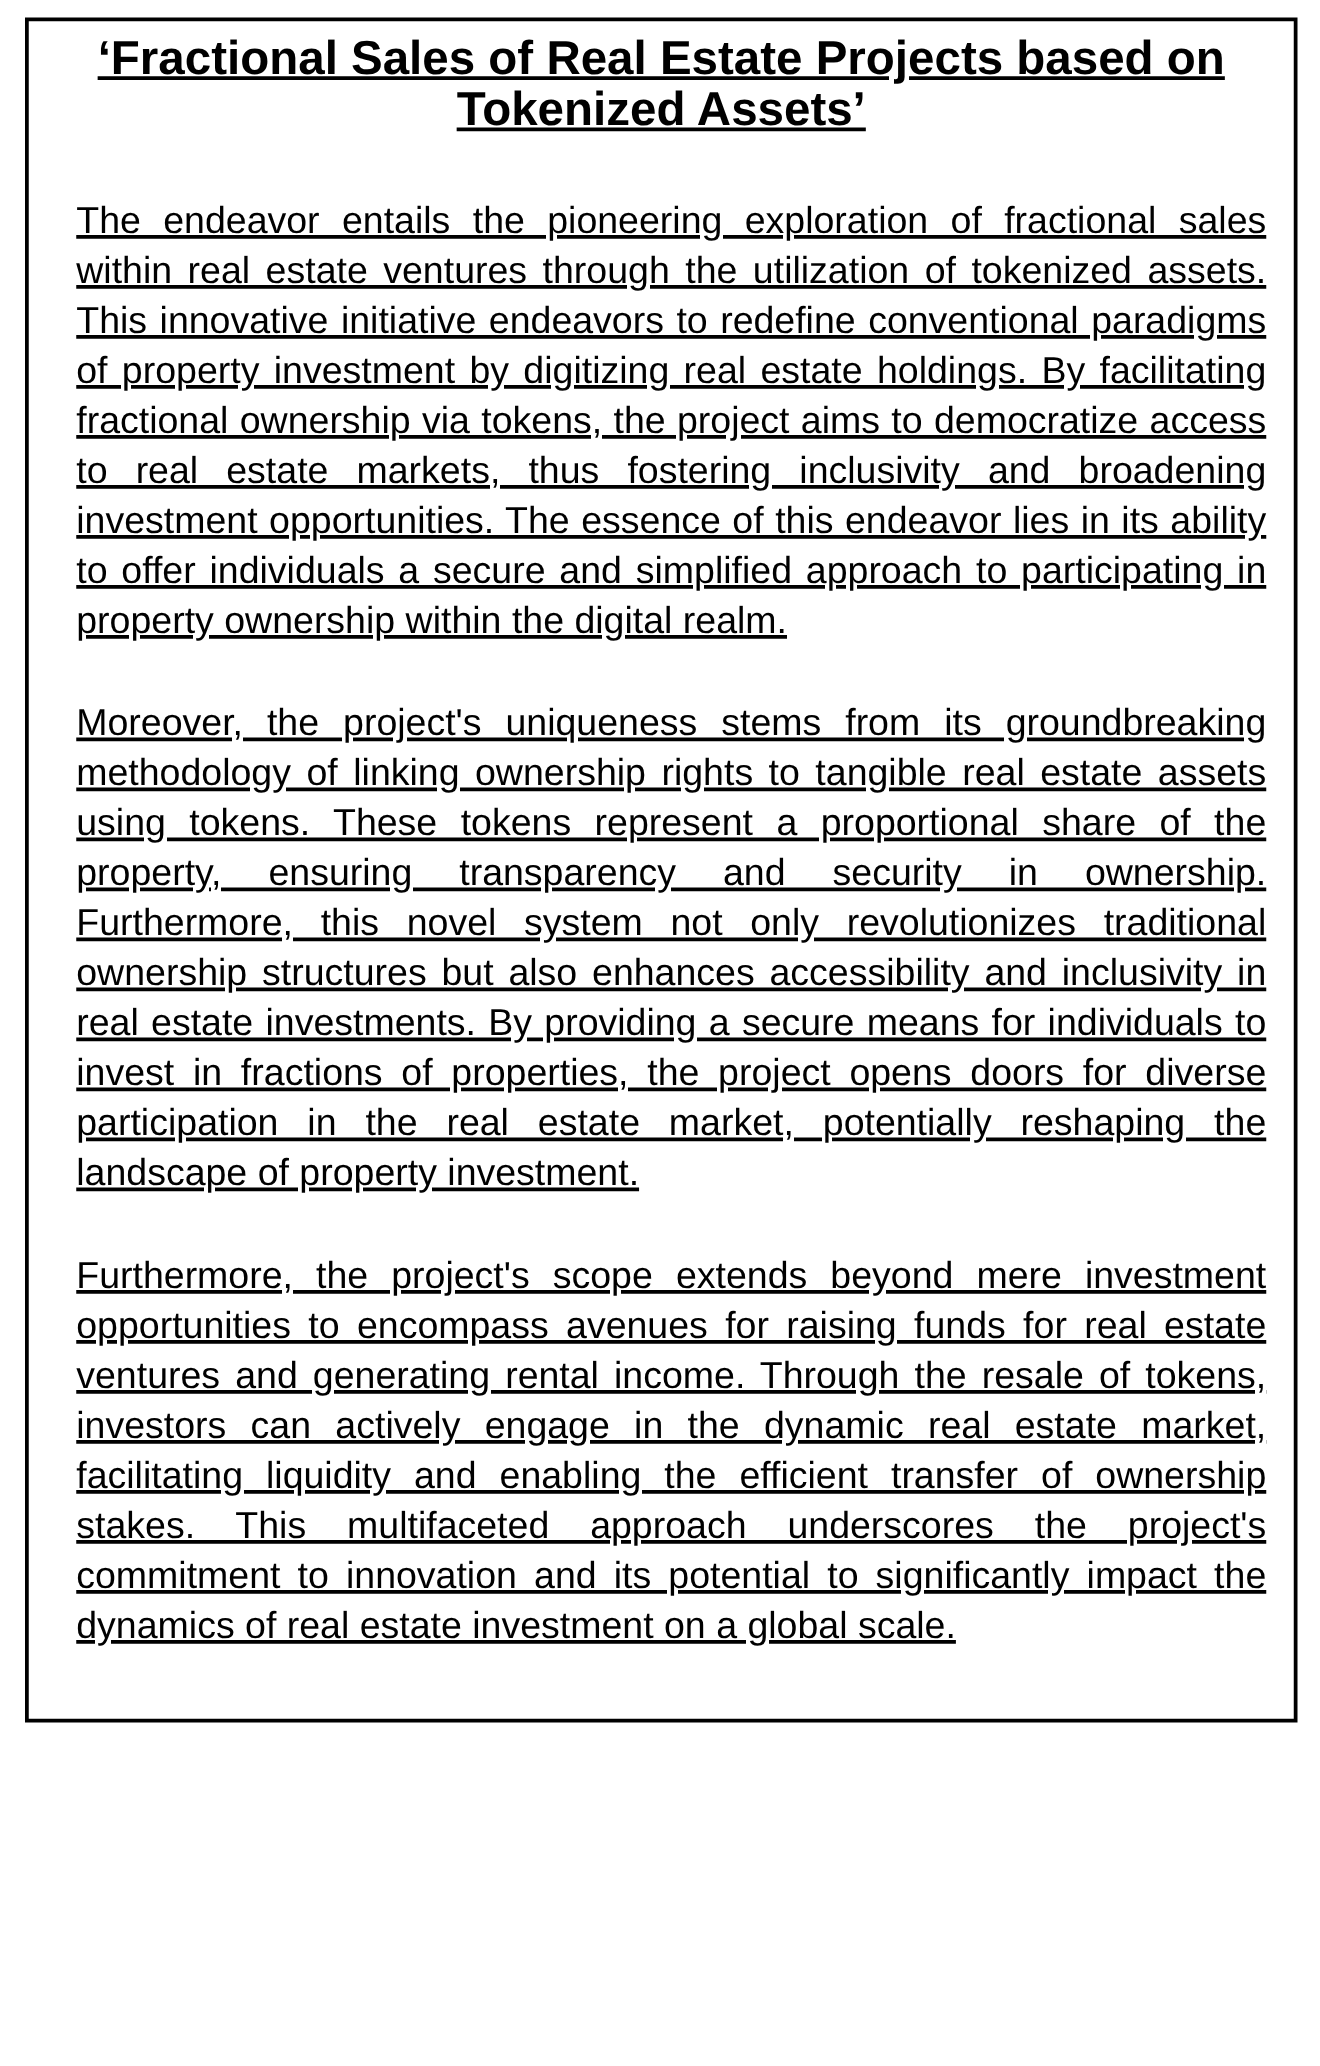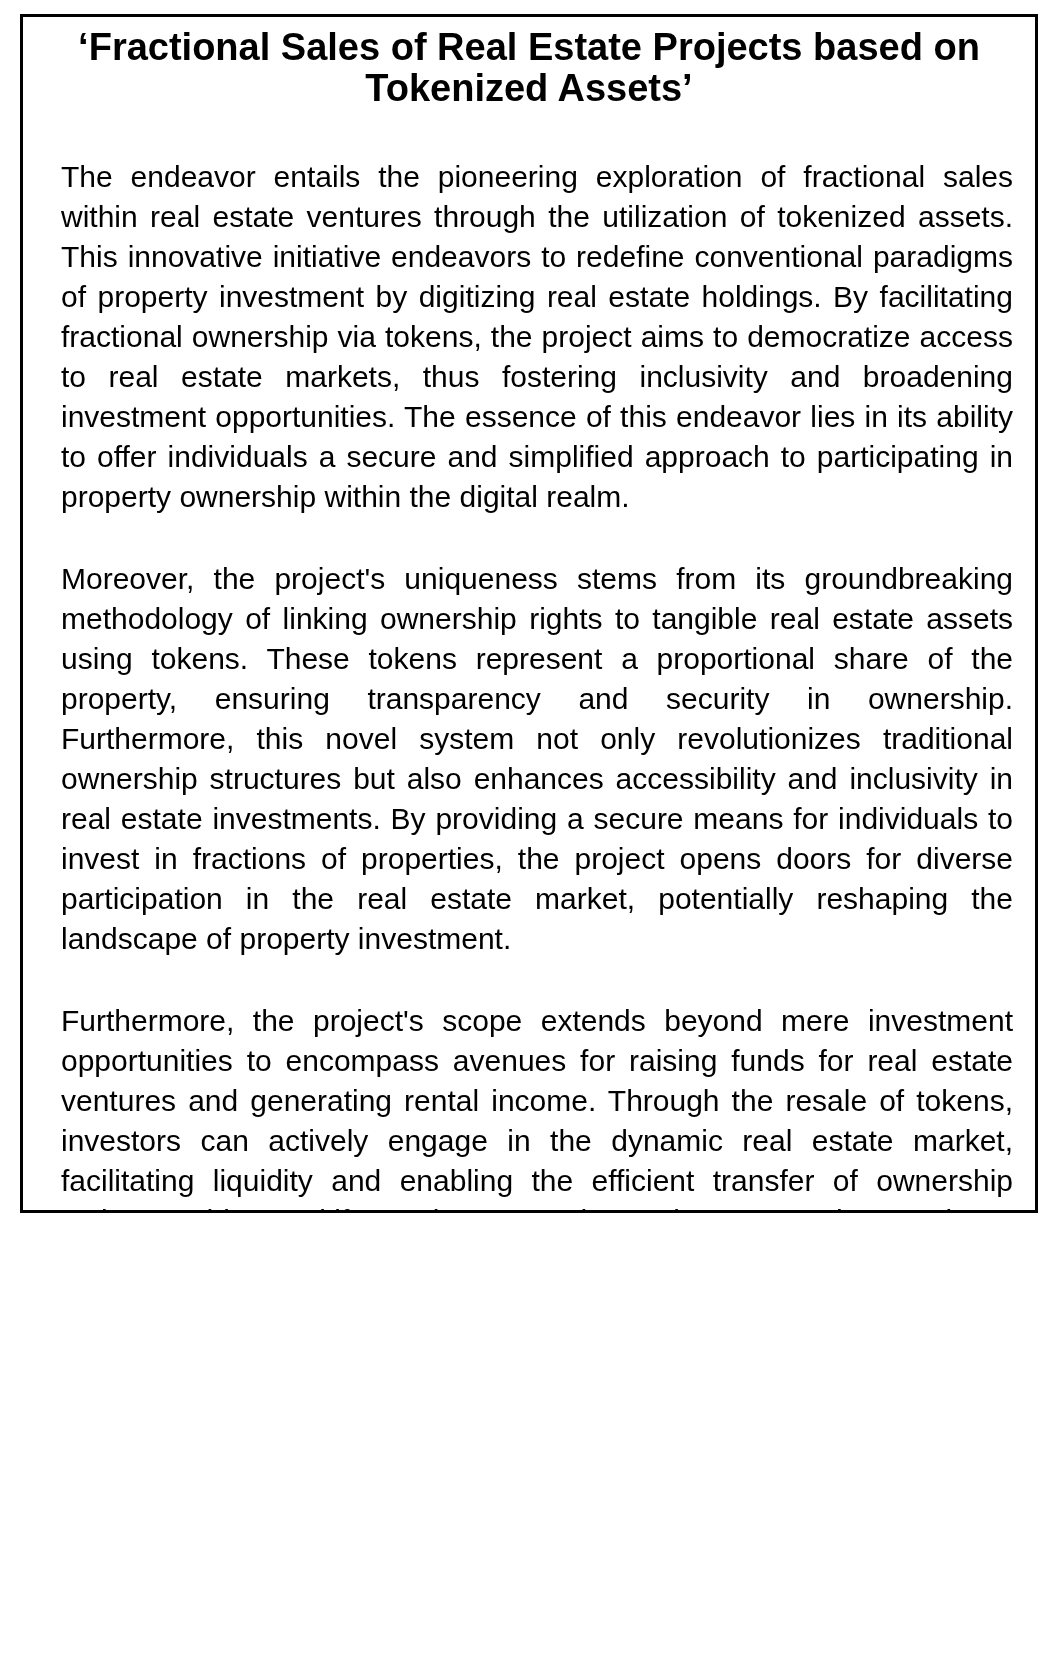--- a/index.html
+++ b/index.html
@@ -13,26 +13,27 @@
     background: #ffffff;
     color: #000000;
     font-family: "Liberation Sans", sans-serif;
     -webkit-font-smoothing: antialiased;
   }
   .frame {
     position: absolute;
     left: 20px;
     top: 14px;
     width: 1018px;
-    height: 1199px;
+    height: 1364px;
     box-sizing: border-box;
     border: 3px solid #000000;
     padding: 6px 22px 8px 22px;
     overflow: hidden;
     background: #ffffff;
+    text-decoration: underline;
   }
   .doc-title {
     font-size: 38px;
     line-height: 41px;
     font-weight: bold;
     text-align: center;
     margin: 4px 0 48px 0;
     letter-spacing: 0;
   }
   .doc-paragraph {

